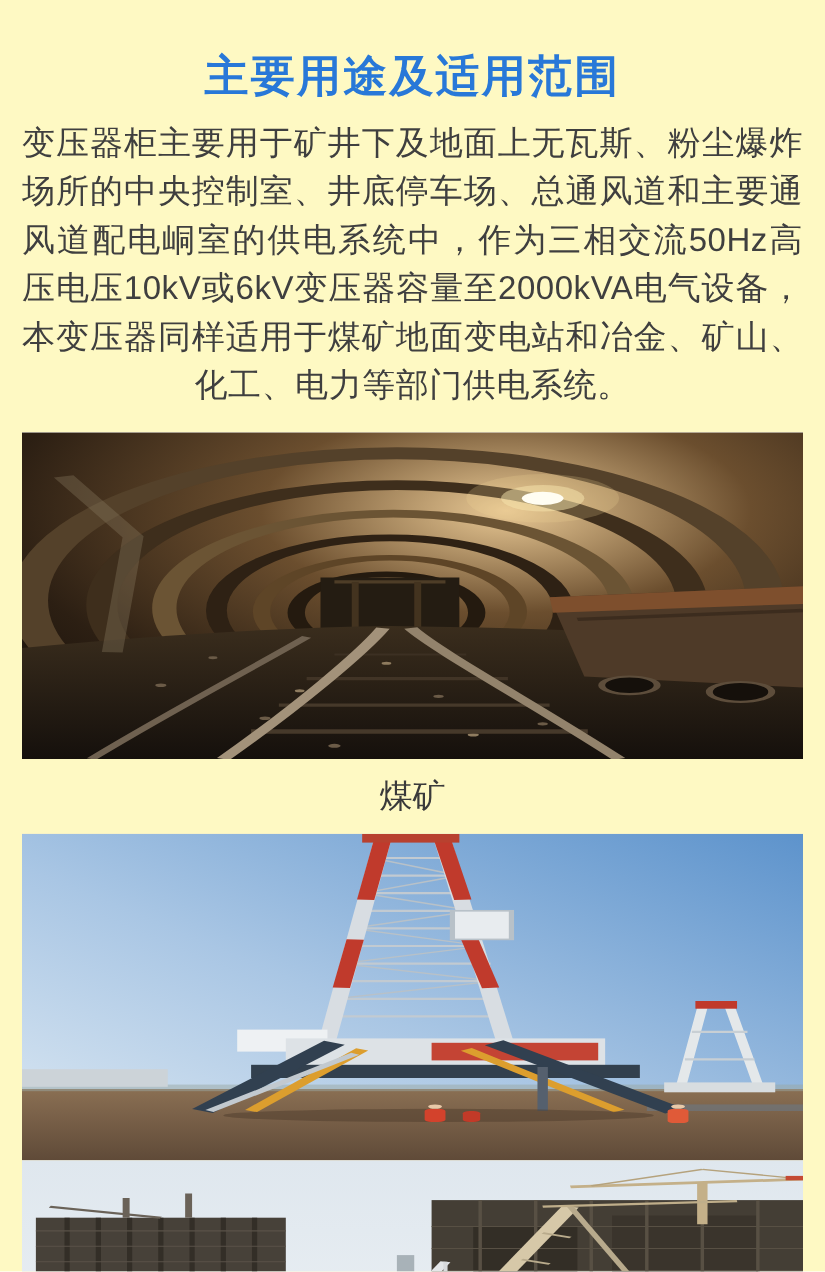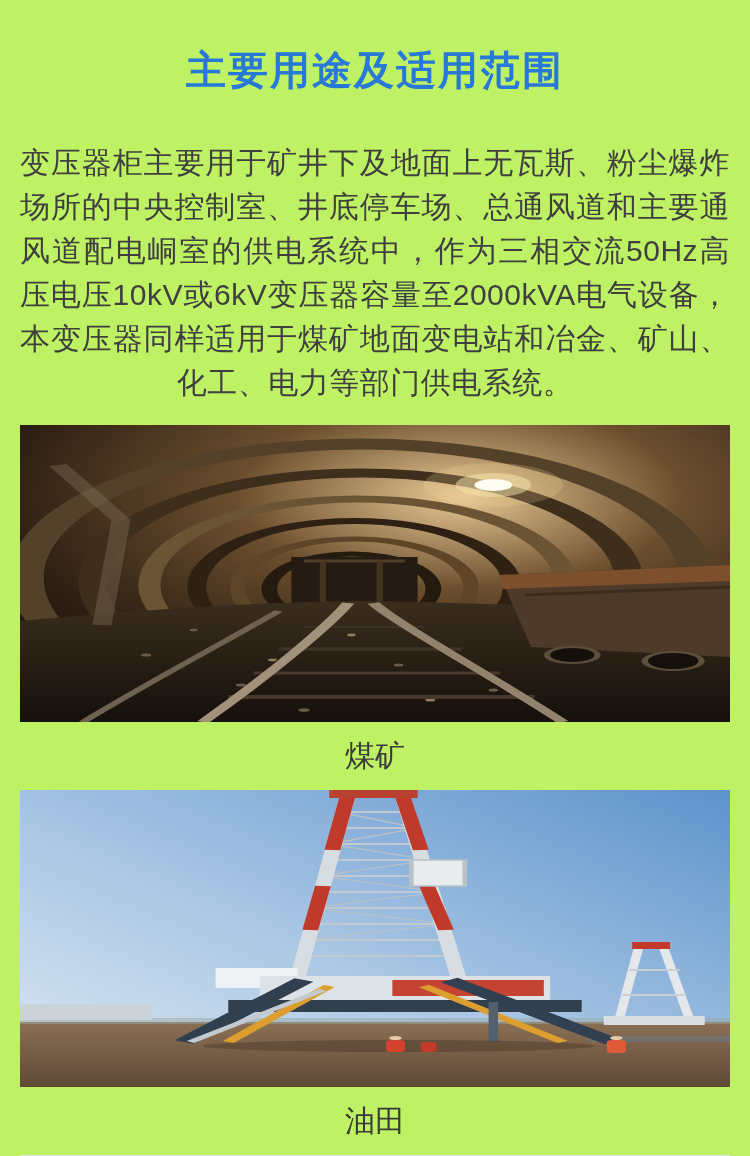--- a/index.html
+++ b/index.html
@@ -1,20 +1,20 @@
 <!DOCTYPE html>
 <html><head>
 <meta charset="utf-8">
 <style>
   html,body{margin:0;padding:0;background:#ffffff;}
   body{font-family:"Liberation Sans","DejaVu Sans",sans-serif;}
-  .page{width:750px;height:1156px;box-sizing:border-box;padding:0 20px;overflow:hidden;background:#bef264;}
+  .page{width:750px;height:1156px;box-sizing:border-box;padding:0 20px;overflow:hidden;background:#fef9c3;}
   .title{margin:0;padding:45px 0 0;text-align:center;font-size:40px;font-weight:700;
          color:#2878d8;line-height:50px;letter-spacing:2px;}
-  .intro{margin:46px 0 0;font-size:30px;line-height:44px;color:#3f3f3f;
+  .intro{margin:14px 0 0;font-size:30px;line-height:44px;color:#3f3f3f;
          text-align:justify;text-align-last:center;letter-spacing:0.5px;}
   .gallery{margin-top:20px;display:grid;grid-template-columns:repeat(1,1fr);column-gap:17px;}
   .cell{margin:0;}
   .thumb{width:100%;height:297px;display:block;overflow:hidden;background:#ddd;}
   .thumb svg{width:100%;height:100%;display:block;}
   .cap{height:68px;display:flex;align-items:center;justify-content:center;
        font-size:30px;color:#3a3a3a;}
 </style>
 </head>
 <body>
@@ -155,21 +155,20 @@
           <rect x="185" y="226" width="32" height="9" fill="#d8dde0"></rect>
           <g>
             <rect x="116" y="250" width="6" height="12" rx="2" fill="#d3422c"></rect>
             <rect x="127" y="252" width="5" height="10" rx="2" fill="#c23a28"></rect>
             <rect x="186" y="250" width="6" height="13" rx="2" fill="#e05a38"></rect>
             <circle cx="119" cy="248" r="2" fill="#e8c9a8"></circle>
               <circle cx="189" cy="248" r="2" fill="#e8c9a8"></circle>
           </g>
         </svg>
       </div>
-      <figcaption class="cap">油田</figcaption>
     </figure>
 
     <figure class="cell">
       <div class="thumb" aria-label="coal-gas-field-construction-photo">
         <svg viewBox="0 0 225 297" preserveAspectRatio="none">
           <defs>
             <linearGradient id="m3s" x1="0" y1="0" x2="0" y2="1">
               <stop offset="0" stop-color="#dfe7ee"></stop>
                 <stop offset="1" stop-color="#f2f5f7"></stop>
             </linearGradient>

